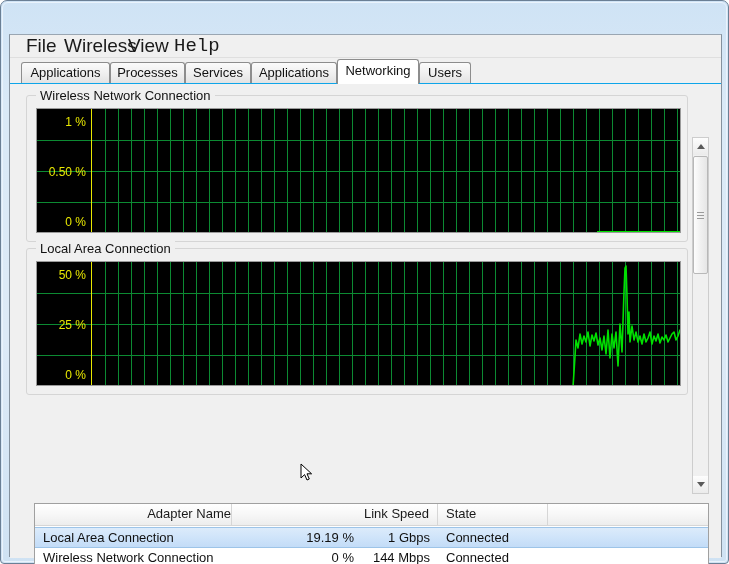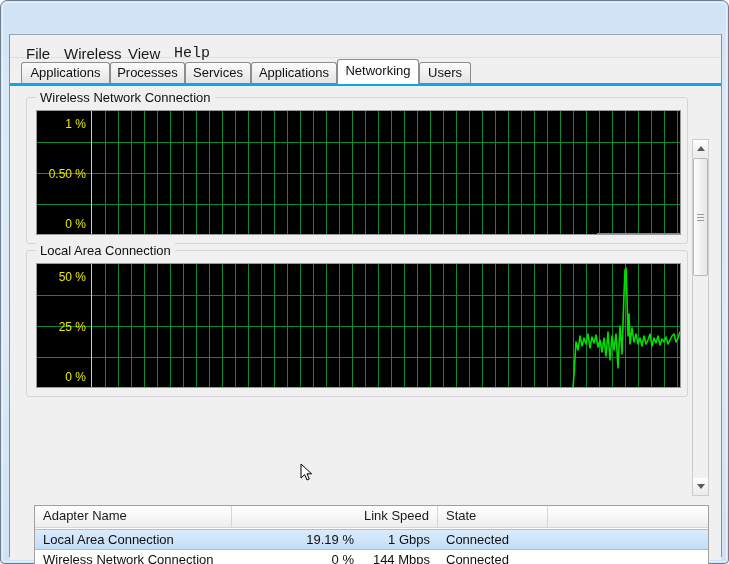--- a/index.html
+++ b/index.html
@@ -119,24 +119,24 @@
   
   #menubar {
     position: absolute;
     left: 0; top: 0;
     width: 711px; height: 22px;
     background: #f0f0f0;
     border-bottom: 1px solid #dfdfdf;
   }
   .menu-item {
     position: absolute;
-    top: 10px;
+    top: 2px;
     height: 18px;
     line-height: 18px;
-    font-size: 15px;
+    font-size: 19px;
     color: #1a1a1a;
     padding: 0 6px;
     cursor: default;
     white-space: nowrap;
   }
 
   
   #tabstrip {
     position: absolute;
     left: 0; top: 23px;
@@ -166,21 +166,21 @@
     border-color: #8d8d8d;
     z-index: 5;
   }
 
   
   #tabpage {
     position: absolute;
     left: 0px; top: 48px;
     width: 711px; height: 474px;
     background: #f0f0f0;
-    border-top: 3px solid #0ea5e9;
+    border-top: 1px solid #0ea5e9;
   }
 
   
   .groupbox {
     position: absolute;
     box-sizing: border-box;
     border: 1px solid #d5d5d5;
     border-radius: 3px;
   }
   .groupbox-label {
@@ -510,21 +510,21 @@
           <div class="sb-grip" style="top:58px;"></div>
           <div class="sb-grip" style="top:61px;"></div>
         </div>
         <div class="sb-btn" id="sb-down">
           <div class="sb-arrow down"></div>
         </div>
       </div>
 
       <div id="listview">
         <div id="lv-header">
-          <div class="lv-col" style="left:0; width:197px; text-align:left; padding-left:8px;">Adapter Name</div>
+          <div class="lv-col" style="left:0; width:197px; text-align:right; padding-left:8px;">Adapter Name</div>
           <div class="lv-col" style="left:327px; width:76px; text-align:right; padding-right:8px;">Link Speed</div>
           <div class="lv-col" style="left:403px; width:110px; text-align:left; padding-left:8px;">State</div>
           <div class="lv-col" style="left:513px; width:160px; border-right:none;"></div>
         </div>
 
         <div class="lv-row selected" style="top:23px;">
           <div class="lv-cell cell-name" style="width:190px;">Local Area Connection</div>
           <div class="lv-cell cell-util" style="left:197px; width:130px;">19.19 %</div>
           <div class="lv-cell cell-speed" style="left:327px; width:76px;">1 Gbps</div>
           <div class="lv-cell cell-state" style="left:403px; width:110px;">Connected</div>

